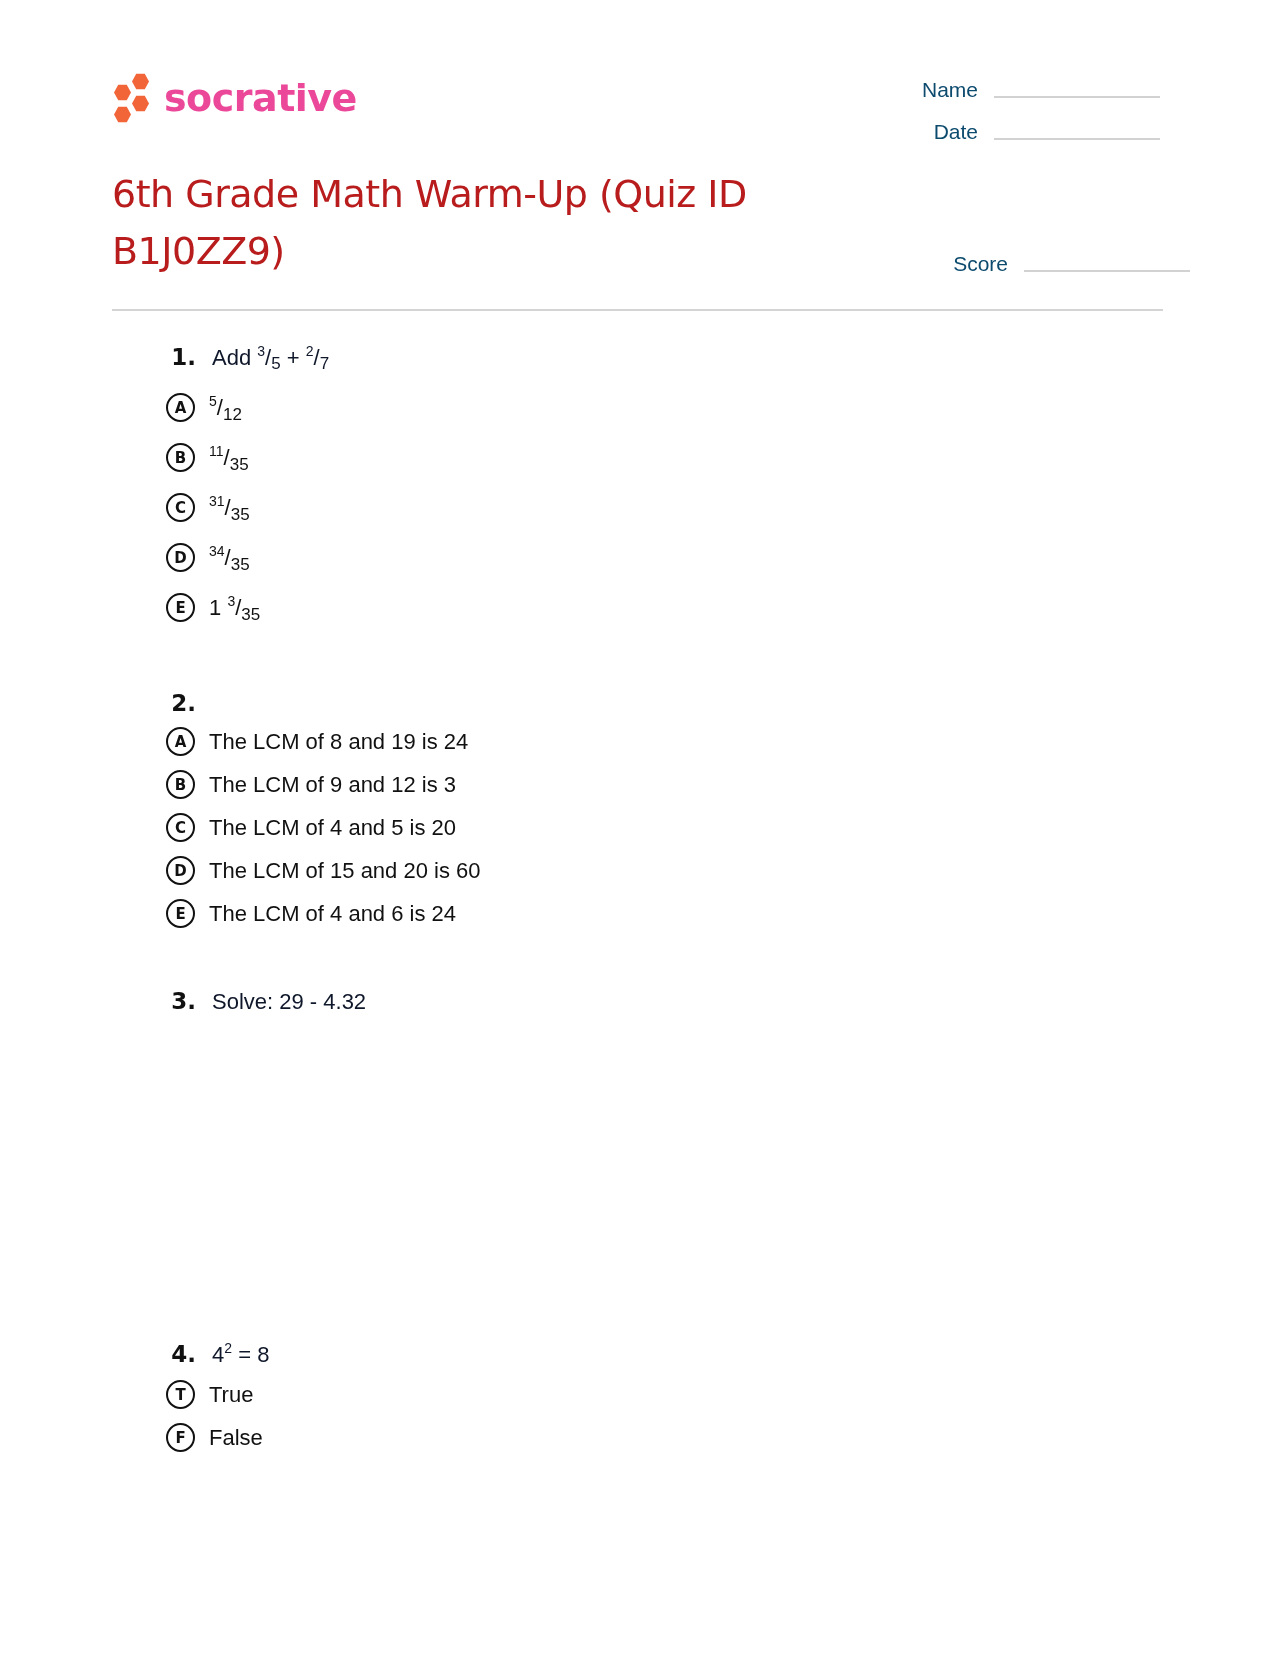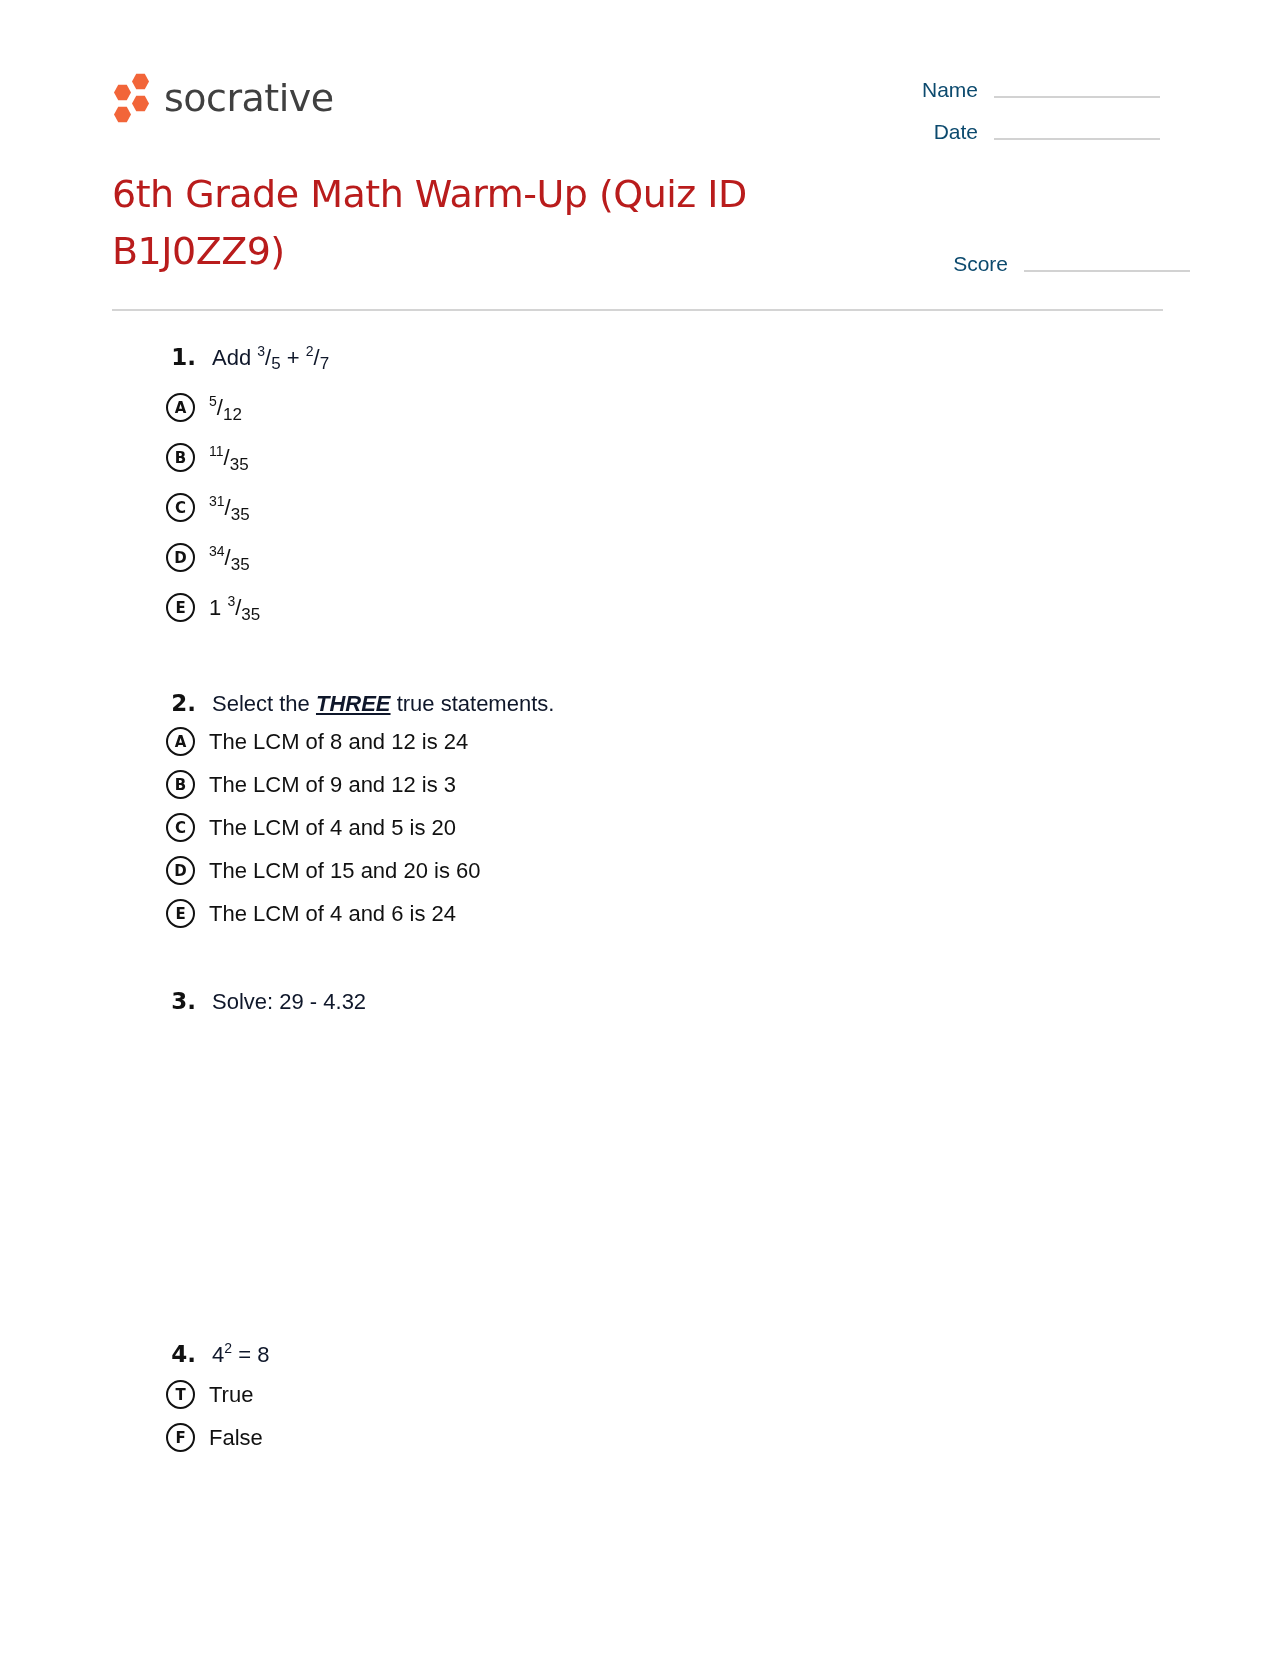--- a/index.html
+++ b/index.html
@@ -7,22 +7,22 @@
     width: 1275px; height: 1653px; position: relative; overflow: hidden;
     font-family: "Liberation Sans", "DejaVu Sans", sans-serif; color: #111111;
   }
   .abs { position: absolute; }
 
   
   .logo { left: 112px; top: 72px; height: 52px; display: flex; align-items: center; }
   .logo-mark { width: 40px; height: 50px; position: relative; margin-right: 12px; }
   .hex { position: absolute; width: 17px; height: 17px; background: #f26539;
          clip-path: polygon(25% 4%, 75% 4%, 100% 50%, 75% 96%, 25% 96%, 0% 50%); }
-  .logo-text { font-family: "DejaVu Sans", sans-serif; font-size: 38px; font-weight: 400;
-               letter-spacing: -0.5px; color: #404040; line-height: 1; }
+  .logo-text { font-family: "DejaVu Sans", sans-serif; font-size: 38px; font-weight: 700;
+               letter-spacing: -0.5px; color: #ec4899; line-height: 1; }
 
   
   .field { display: flex; align-items: flex-end; }
   .field-label { width: 80px; text-align: right; font-size: 21px; color: #0c4a6e; padding-right: 16px; }
   .field-line { width: 166px; border-bottom: 2px solid #d2d2d2; height: 0; margin-bottom: 4px; }
 
   
   .title { left: 112px; top: 166px; width: 760px; font-family: "DejaVu Sans", sans-serif;
            font-size: 38px; font-weight: normal; line-height: 57px; letter-spacing: -0.5px; color: #b91c1c; }
 
@@ -102,30 +102,25 @@
   <span class="bubble">D</span>
   <span class="opt-text"><sup>34</sup>/<sub>35</sub></span>
 </div>
 <div class="abs opt" style="top:593px;">
   <span class="bubble">E</span>
   <span class="opt-text"><span>1</span> <sup>3</sup>/<sub>35</sub></span>
 </div>
 
 <div class="abs qrow" style="top:690px;">
   <span class="qnum">2.</span>
-  <span class="qtext">
-    <span>Select the</span>
-    <span class="emph">THREE</span>
-    <span>true statements.</span>
-  </span>
 </div>
 
 <div class="abs opt" style="top:727px;">
   <span class="bubble">A</span>
-  <span class="opt-text">The LCM of 8 and 12 is 24</span>
+  <span class="opt-text">The LCM of 8 and 19 is 24</span>
 </div>
 <div class="abs opt" style="top:770px;">
   <span class="bubble">B</span>
   <span class="opt-text">The LCM of 9 and 12 is 3</span>
 </div>
 <div class="abs opt" style="top:813px;">
   <span class="bubble">C</span>
   <span class="opt-text">The LCM of 4 and 5 is 20</span>
 </div>
 <div class="abs opt" style="top:856px;">

